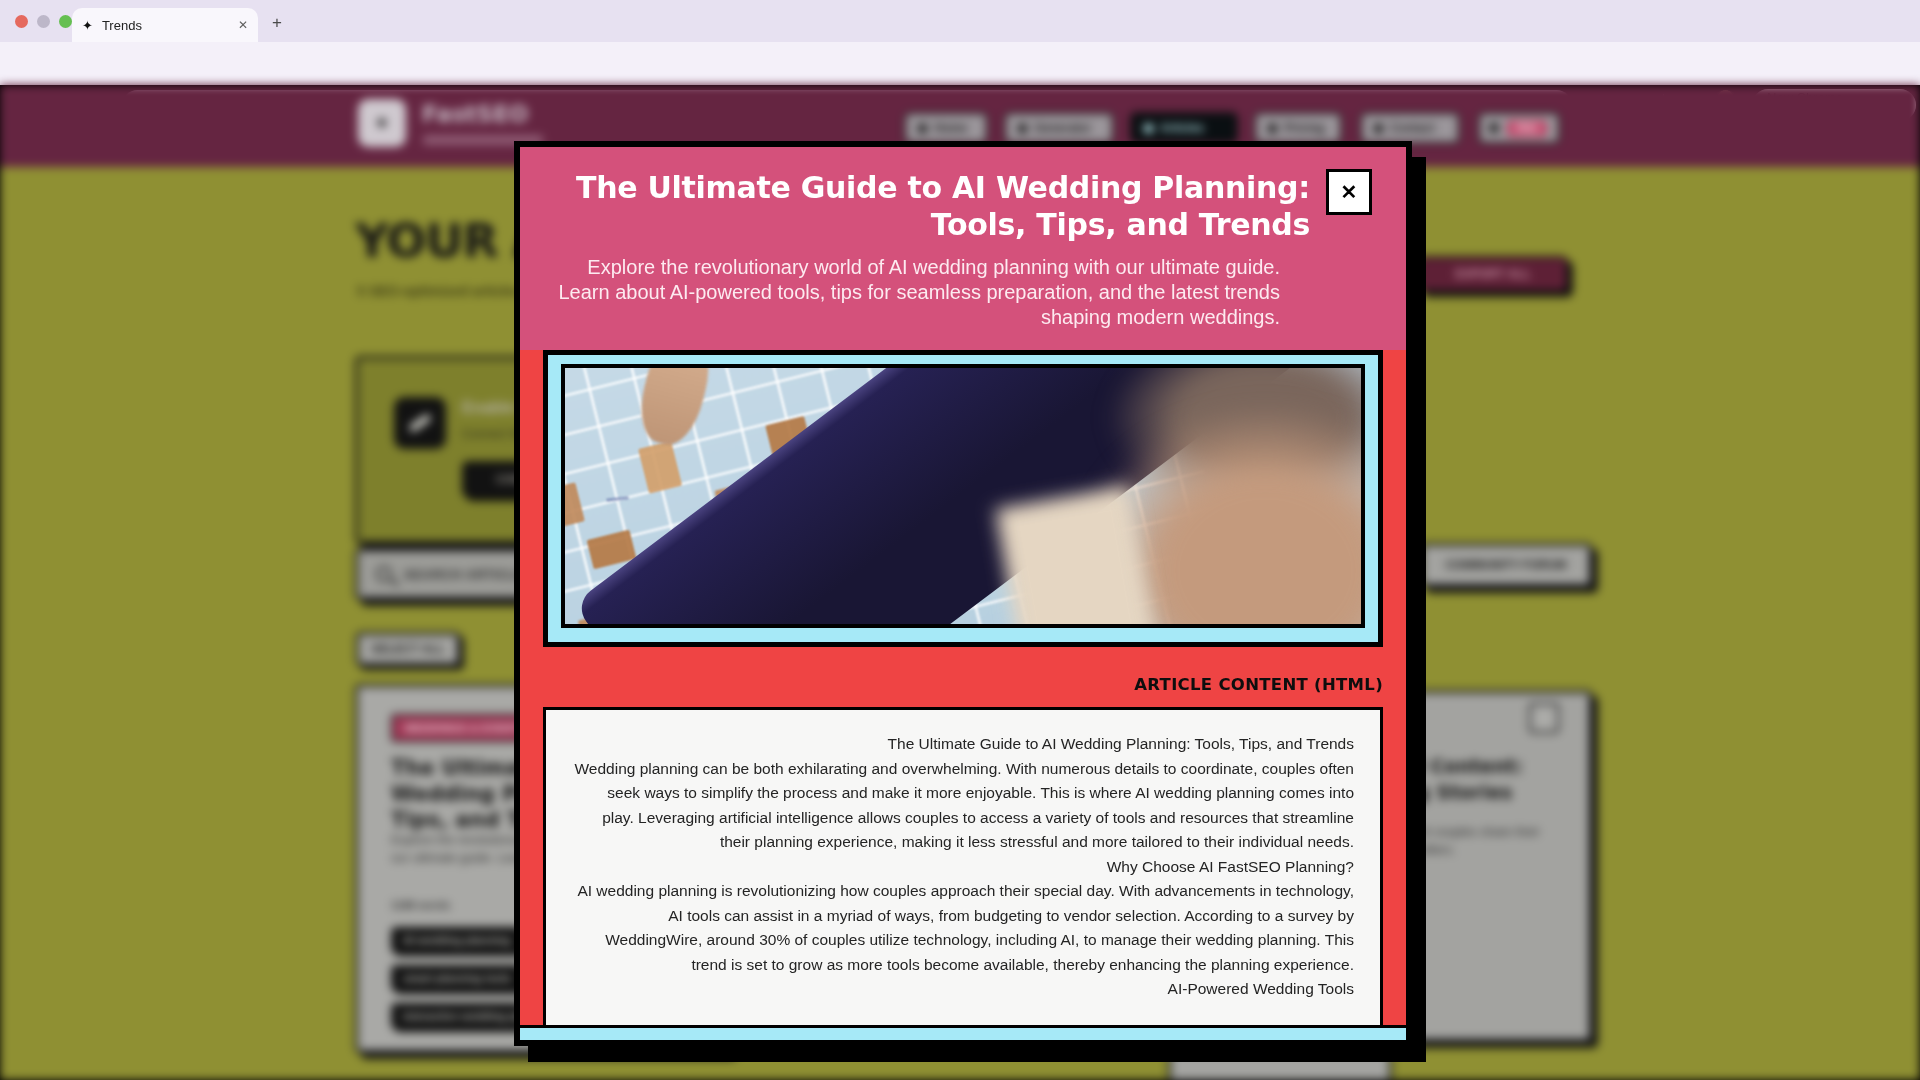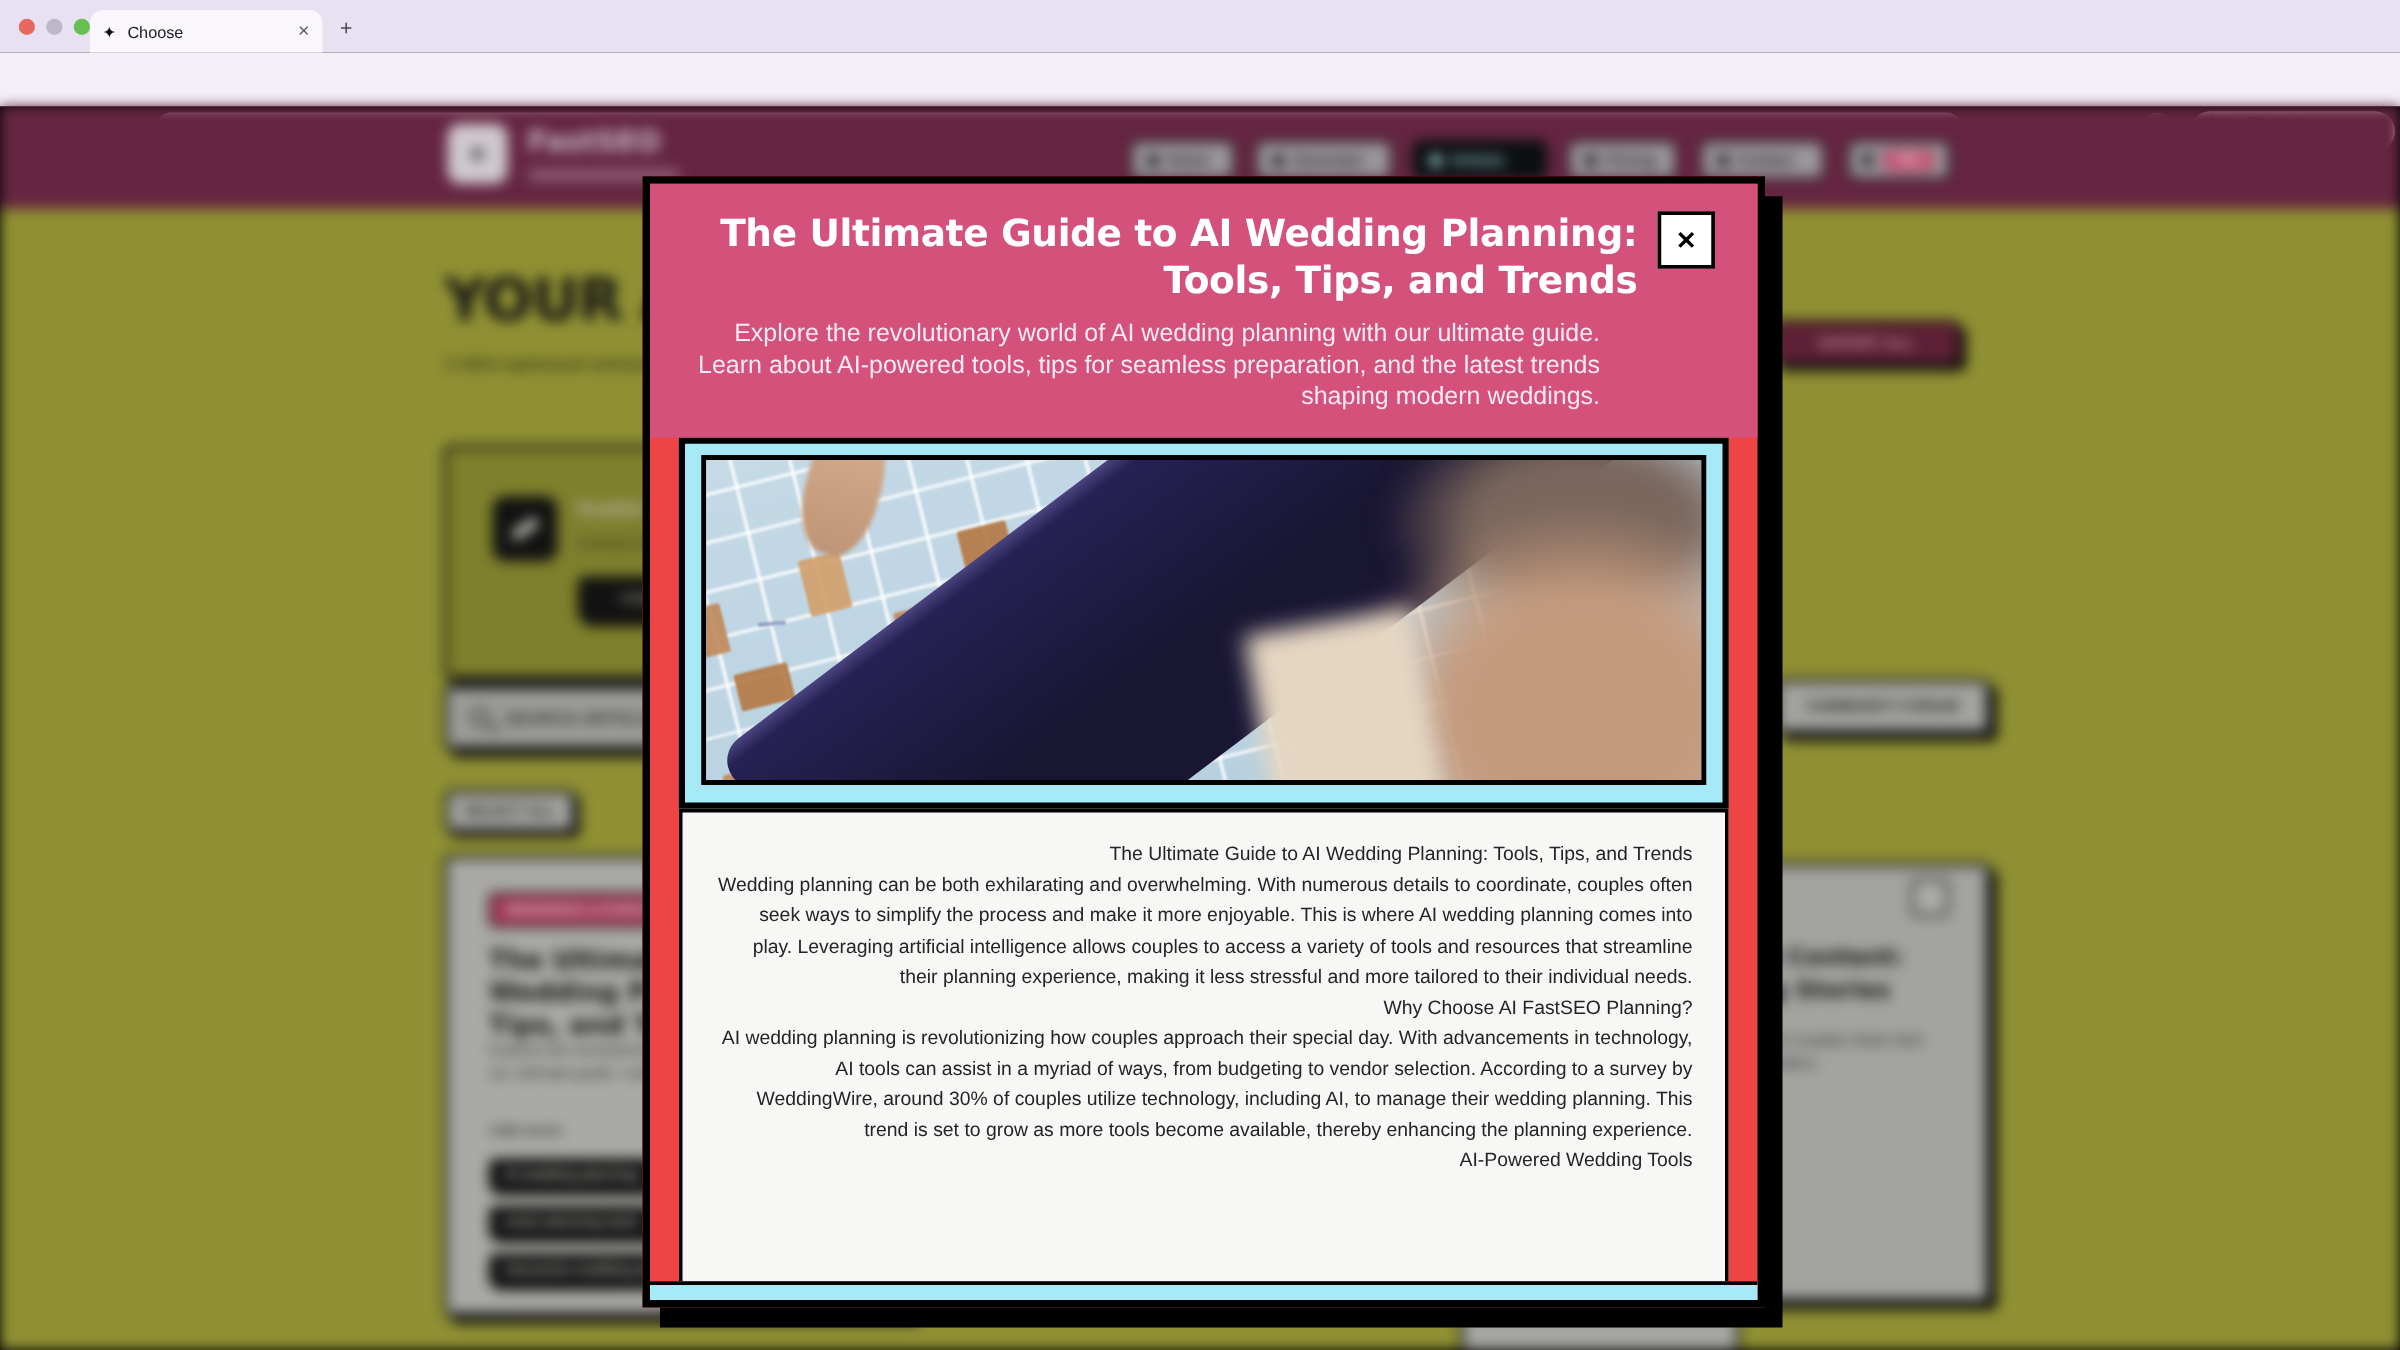--- a/index.html
+++ b/index.html
@@ -141,21 +141,21 @@
 <body>
 
 <div class="tabstrip">
   <div class="traffic">
     <div class="light red"></div>
     <div class="light gray"></div>
     <div class="light green"></div>
   </div>
   <div class="tab">
     <span class="tab-fav">✦</span>
-    <span class="tab-title">Choose</span>
+    <span class="tab-title">Trends</span>
     <span class="tab-close">✕</span>
   </div>
   <div class="newtab">+</div>
 </div>
 
 <div class="toolbar">
   <span class="navbtn" style="left:22px;">←</span>
   <span class="navbtn" style="left:58px;color:#BDB7C7;">→</span>
   <span class="navbtn" style="left:94px;">⟳</span>
 
@@ -315,20 +315,21 @@
       </div>
       <div class="patch"></div>
       <div class="phone"></div>
       <div class="warm1"></div>
       <div class="warm2"></div>
       <div class="sleeve"></div>
       <div class="finger"></div>
     </div>
   </div>
 
+  <div class="m-label">ARTICLE CONTENT (HTML)</div>
 
   <div class="m-content-wrap">
     <div class="m-content">
       <p>The Ultimate Guide to AI Wedding Planning: Tools, Tips, and Trends</p>
       <p>Wedding planning can be both exhilarating and overwhelming. With numerous details to coordinate, couples often seek ways to simplify the process and make it more enjoyable. This is where AI wedding planning comes into play. Leveraging artificial intelligence allows couples to access a variety of tools and resources that streamline their planning experience, making it less stressful and more tailored to their individual needs.</p>
       <p>Why Choose AI FastSEO Planning?</p>
       <p>AI wedding planning is revolutionizing how couples approach their special day. With advancements in technology, AI tools can assist in a myriad of ways, from budgeting to vendor selection. According to a survey by WeddingWire, around 30% of couples utilize technology, including AI, to manage their wedding planning. This trend is set to grow as more tools become available, thereby enhancing the planning experience.</p>
       <p>AI-Powered Wedding Tools</p>
     </div>
   </div>

